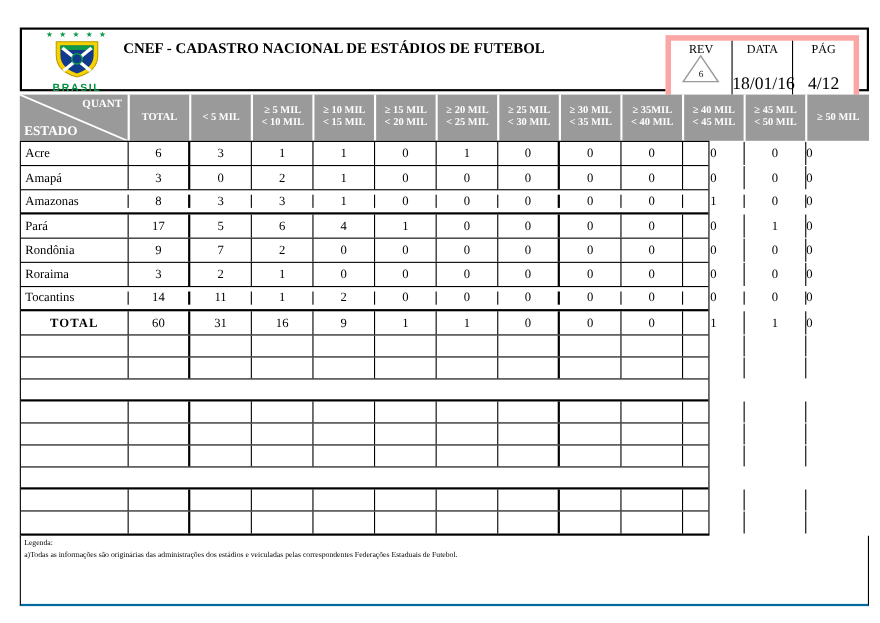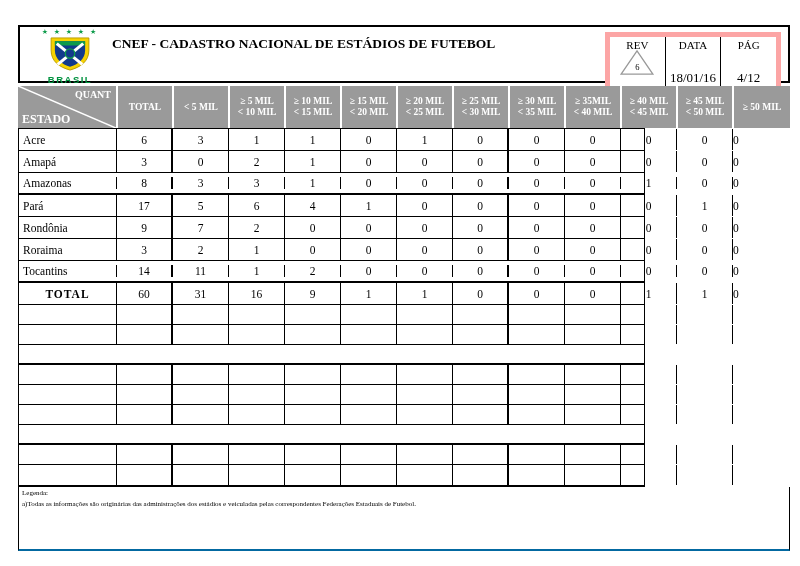--- a/index.html
+++ b/index.html
@@ -14,21 +14,21 @@
   .logo .stars { font-size:7px; color:#0d9b4a; letter-spacing:2px; height:8px; }
   .logo .brasil { font-family:"Liberation Sans", sans-serif; font-weight:bold; font-size:9.5px;
                   color:#00923f; letter-spacing:1.5px; margin-top:1px; }
   .titles { position:absolute; left:92px; top:8px; font-weight:bold; font-size:13.5px; line-height:17px;
             white-space:nowrap; }
   .rev-box { position:absolute; right:7px; top:5px; width:176px; height:62px; border:5px solid #fca5a5;
              display:flex; background:#fff; }
   .rev-cell { flex:1; border-right:1px solid #000; position:relative; text-align:center;
               font-size:11px; padding-top:2px; }
   .rev-cell:last-child { border-right:none; }
-  .rev-cell .val { position:absolute; left:0; right:0; bottom:3px; font-size:13px; }
+  .rev-cell .val { position:absolute; left:0; right:0; bottom:3px; font-size:16px; }
   .rev-tri { position:absolute; left:0; right:0; top:12px; height:30px; }
   .rev-tri svg { display:block; margin:0 auto; }
   .rev-tri .tri-val { position:absolute; left:0; right:0; top:13px; font-size:8.5px; }
 
   
   .grid-header { position:absolute; left:18px; top:86px; width:796px; height:42px; display:flex;
                  background:#fff; }
   .gh-cell { background:#9a9a9a; color:#fff; font-weight:bold; font-size:9.5px; line-height:11px;
              display:flex; align-items:center; justify-content:center; text-align:center;
              white-space:pre-line; border-right:2px solid #fff; width:56px; flex:none; }

